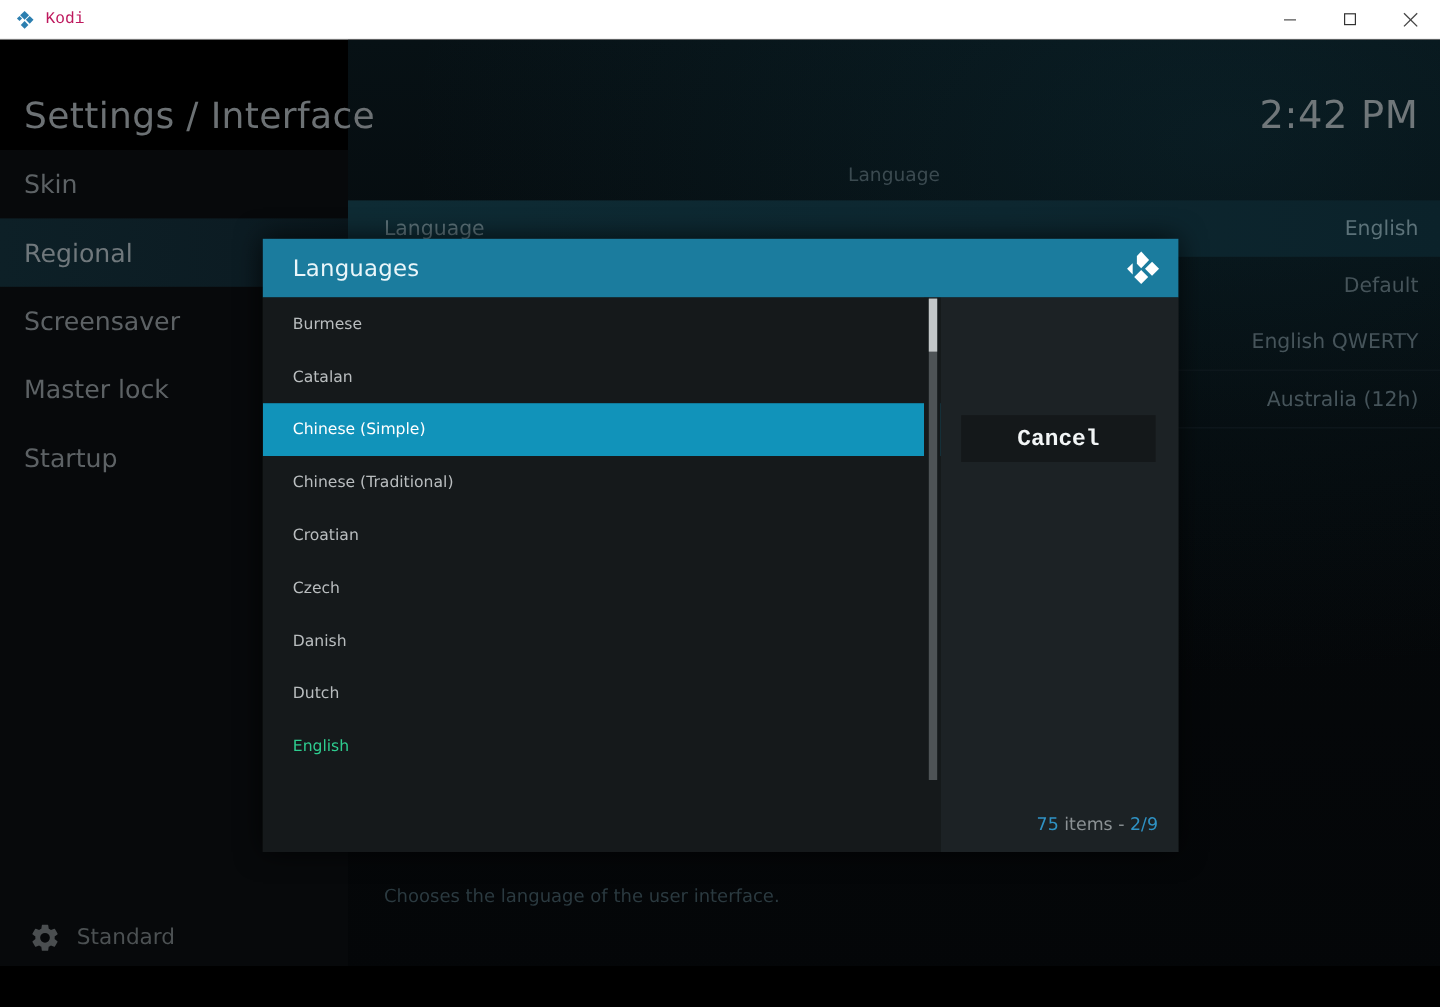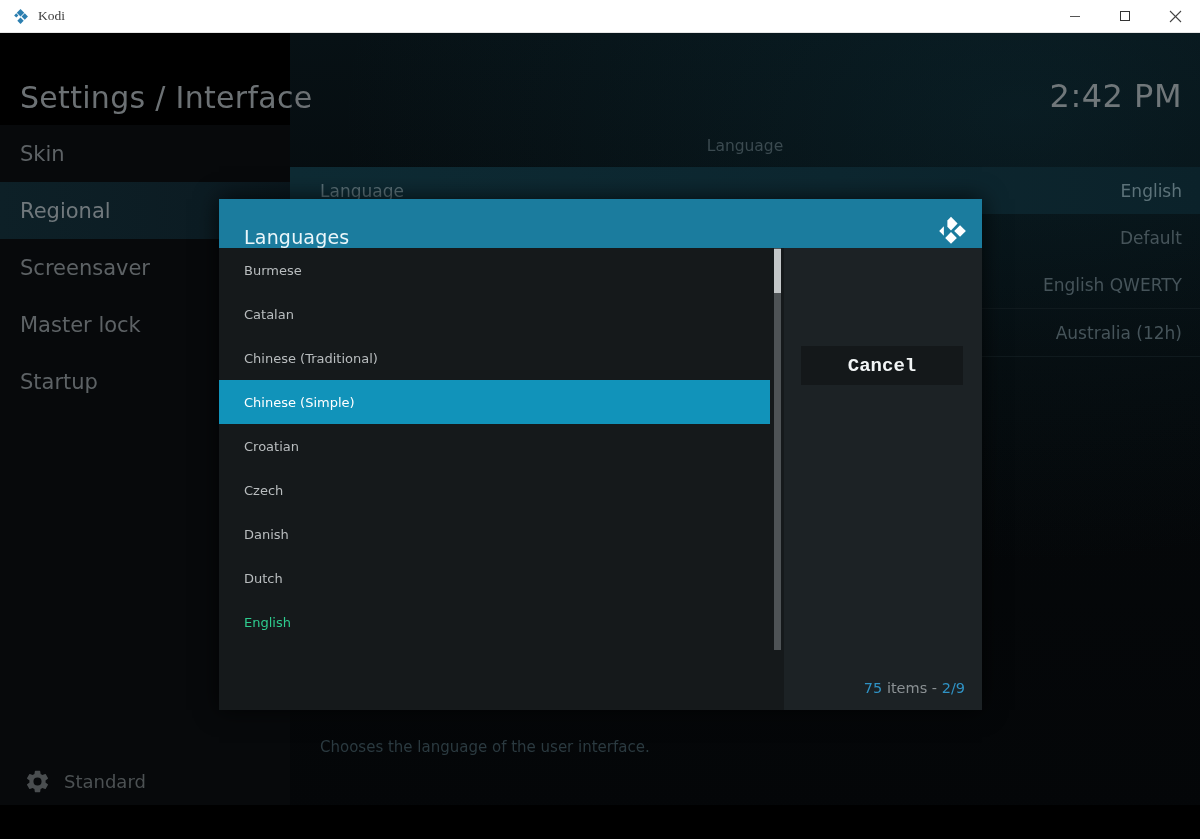--- a/index.html
+++ b/index.html
@@ -14,22 +14,22 @@
   
   #titlebar {
     position:absolute; left:0; top:0; width:1200px; height:33px;
     background:#ffffff;
     display:flex; align-items:center;
     border-bottom:1px solid #e6e6e6;
   }
   #titlebar .tb-left { display:flex; align-items:center; padding-left:12px; gap:9px; flex:1; }
   #tb-logo { width:17px; height:17px; position:relative; }
   #titlebar .tb-title {
-    font-size:13.5px; color:#404040;
-    font-family:Liberation Serif, serif;
+    font-size:13.5px; color:#be185d;
+    font-family:Liberation Mono, monospace;
   }
   #titlebar .tb-btns { display:flex; height:33px; }
   #titlebar .tb-btn {
     width:50px; height:33px; display:flex; align-items:center; justify-content:center;
     color:#3a3a3a;
   }
   #titlebar .tb-btn svg { display:block; }
 
   
   #app {
@@ -115,21 +115,21 @@
     font-size:15px; color:#2b3a40;
   }
 
   
   #dialog {
     position:absolute; left:219px; top:166px; width:763px; height:511px;
     box-shadow:0 0 22px rgba(0,0,0,0.75);
   }
   #dlg-header {
     height:49px; background:#1b7c9e;
-    display:flex; align-items:flex-end;
+    display:flex; align-items:center;
     padding:0 14px 0 25px;
   }
   #dlg-title {
     flex:1; font-size:19px; color:#eaf6fa; letter-spacing:0.2px;
     font-family:"DejaVu Sans", sans-serif;
   }
   #dlg-logo { width:34px; height:34px; position:relative; }
 
   #dlg-body {
     height:462px; background:#191e21;
@@ -293,25 +293,25 @@
 
     <div id="dlg-body">
 
       <div id="list-panel">
         <div class="lang-row">
           <span>Burmese</span>
         </div>
         <div class="lang-row">
           <span>Catalan</span>
         </div>
-        <div class="lang-row">
-          <span>Chinese (Traditional)</span>
-        </div>
         <div class="lang-row active">
           <span>Chinese (Simple)</span>
+        </div>
+        <div class="lang-row">
+          <span>Chinese (Traditional)</span>
         </div>
         <div class="lang-row">
           <span>Croatian</span>
         </div>
         <div class="lang-row">
           <span>Czech</span>
         </div>
         <div class="lang-row">
           <span>Danish</span>
         </div>

